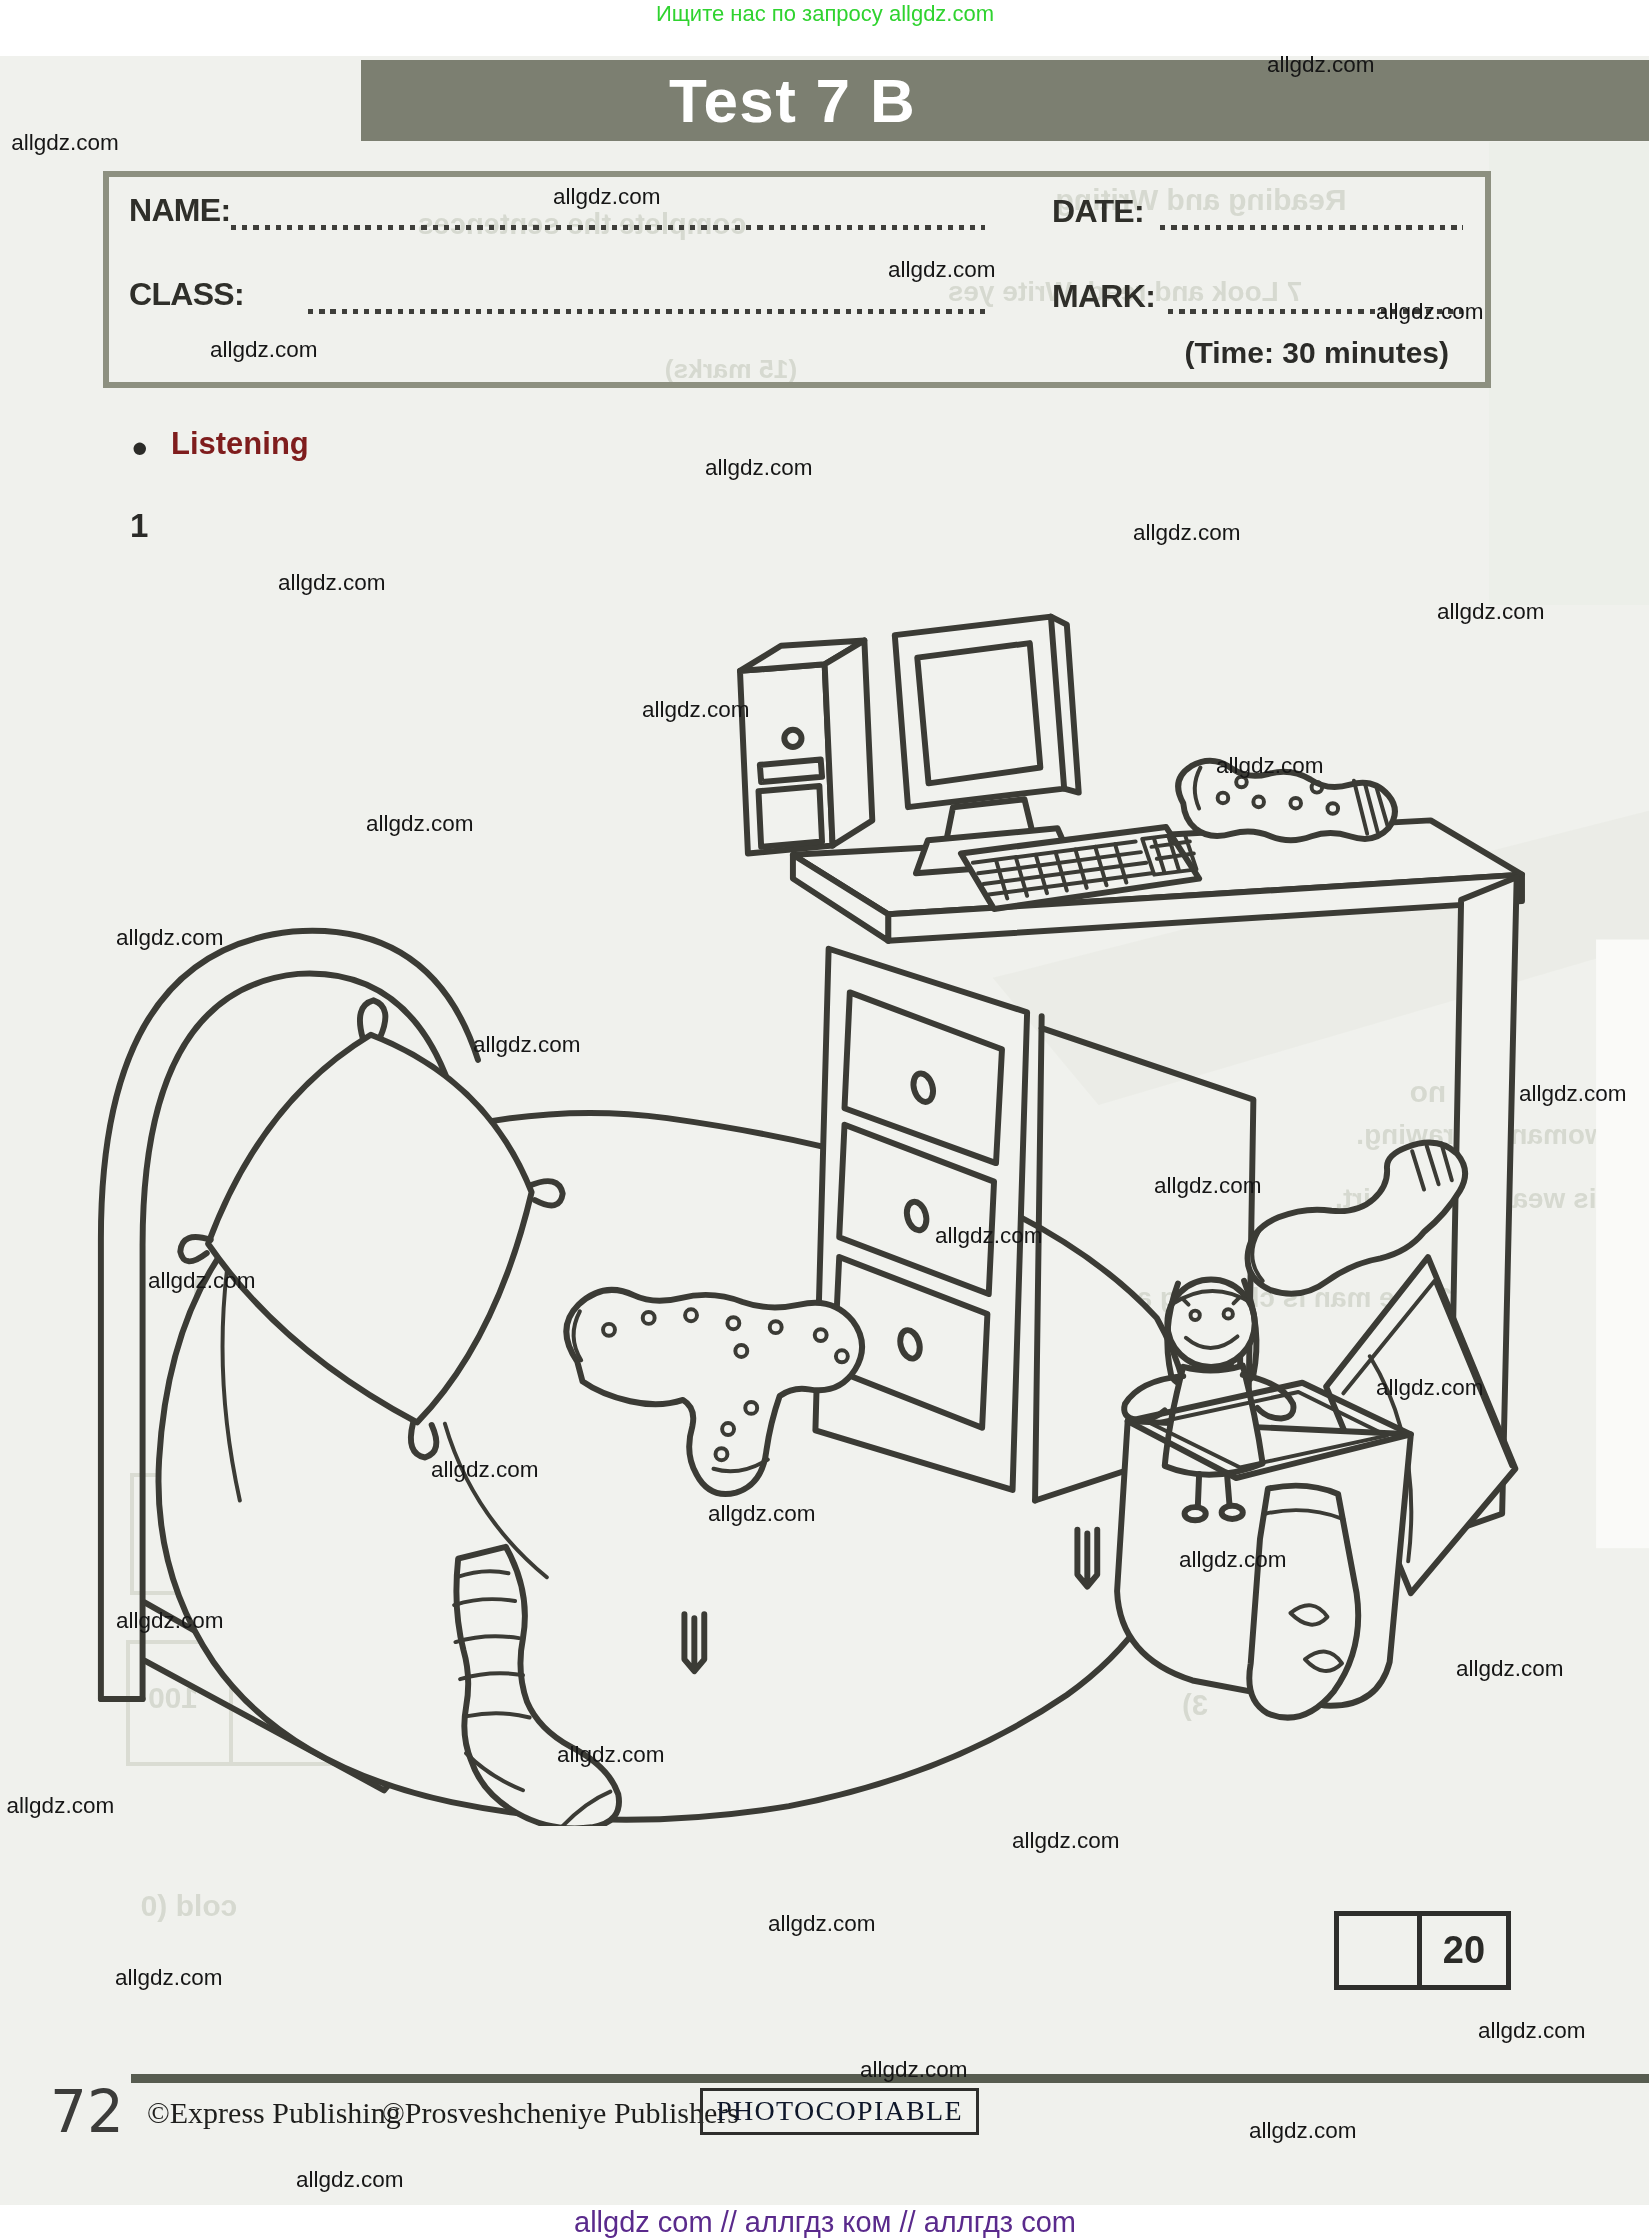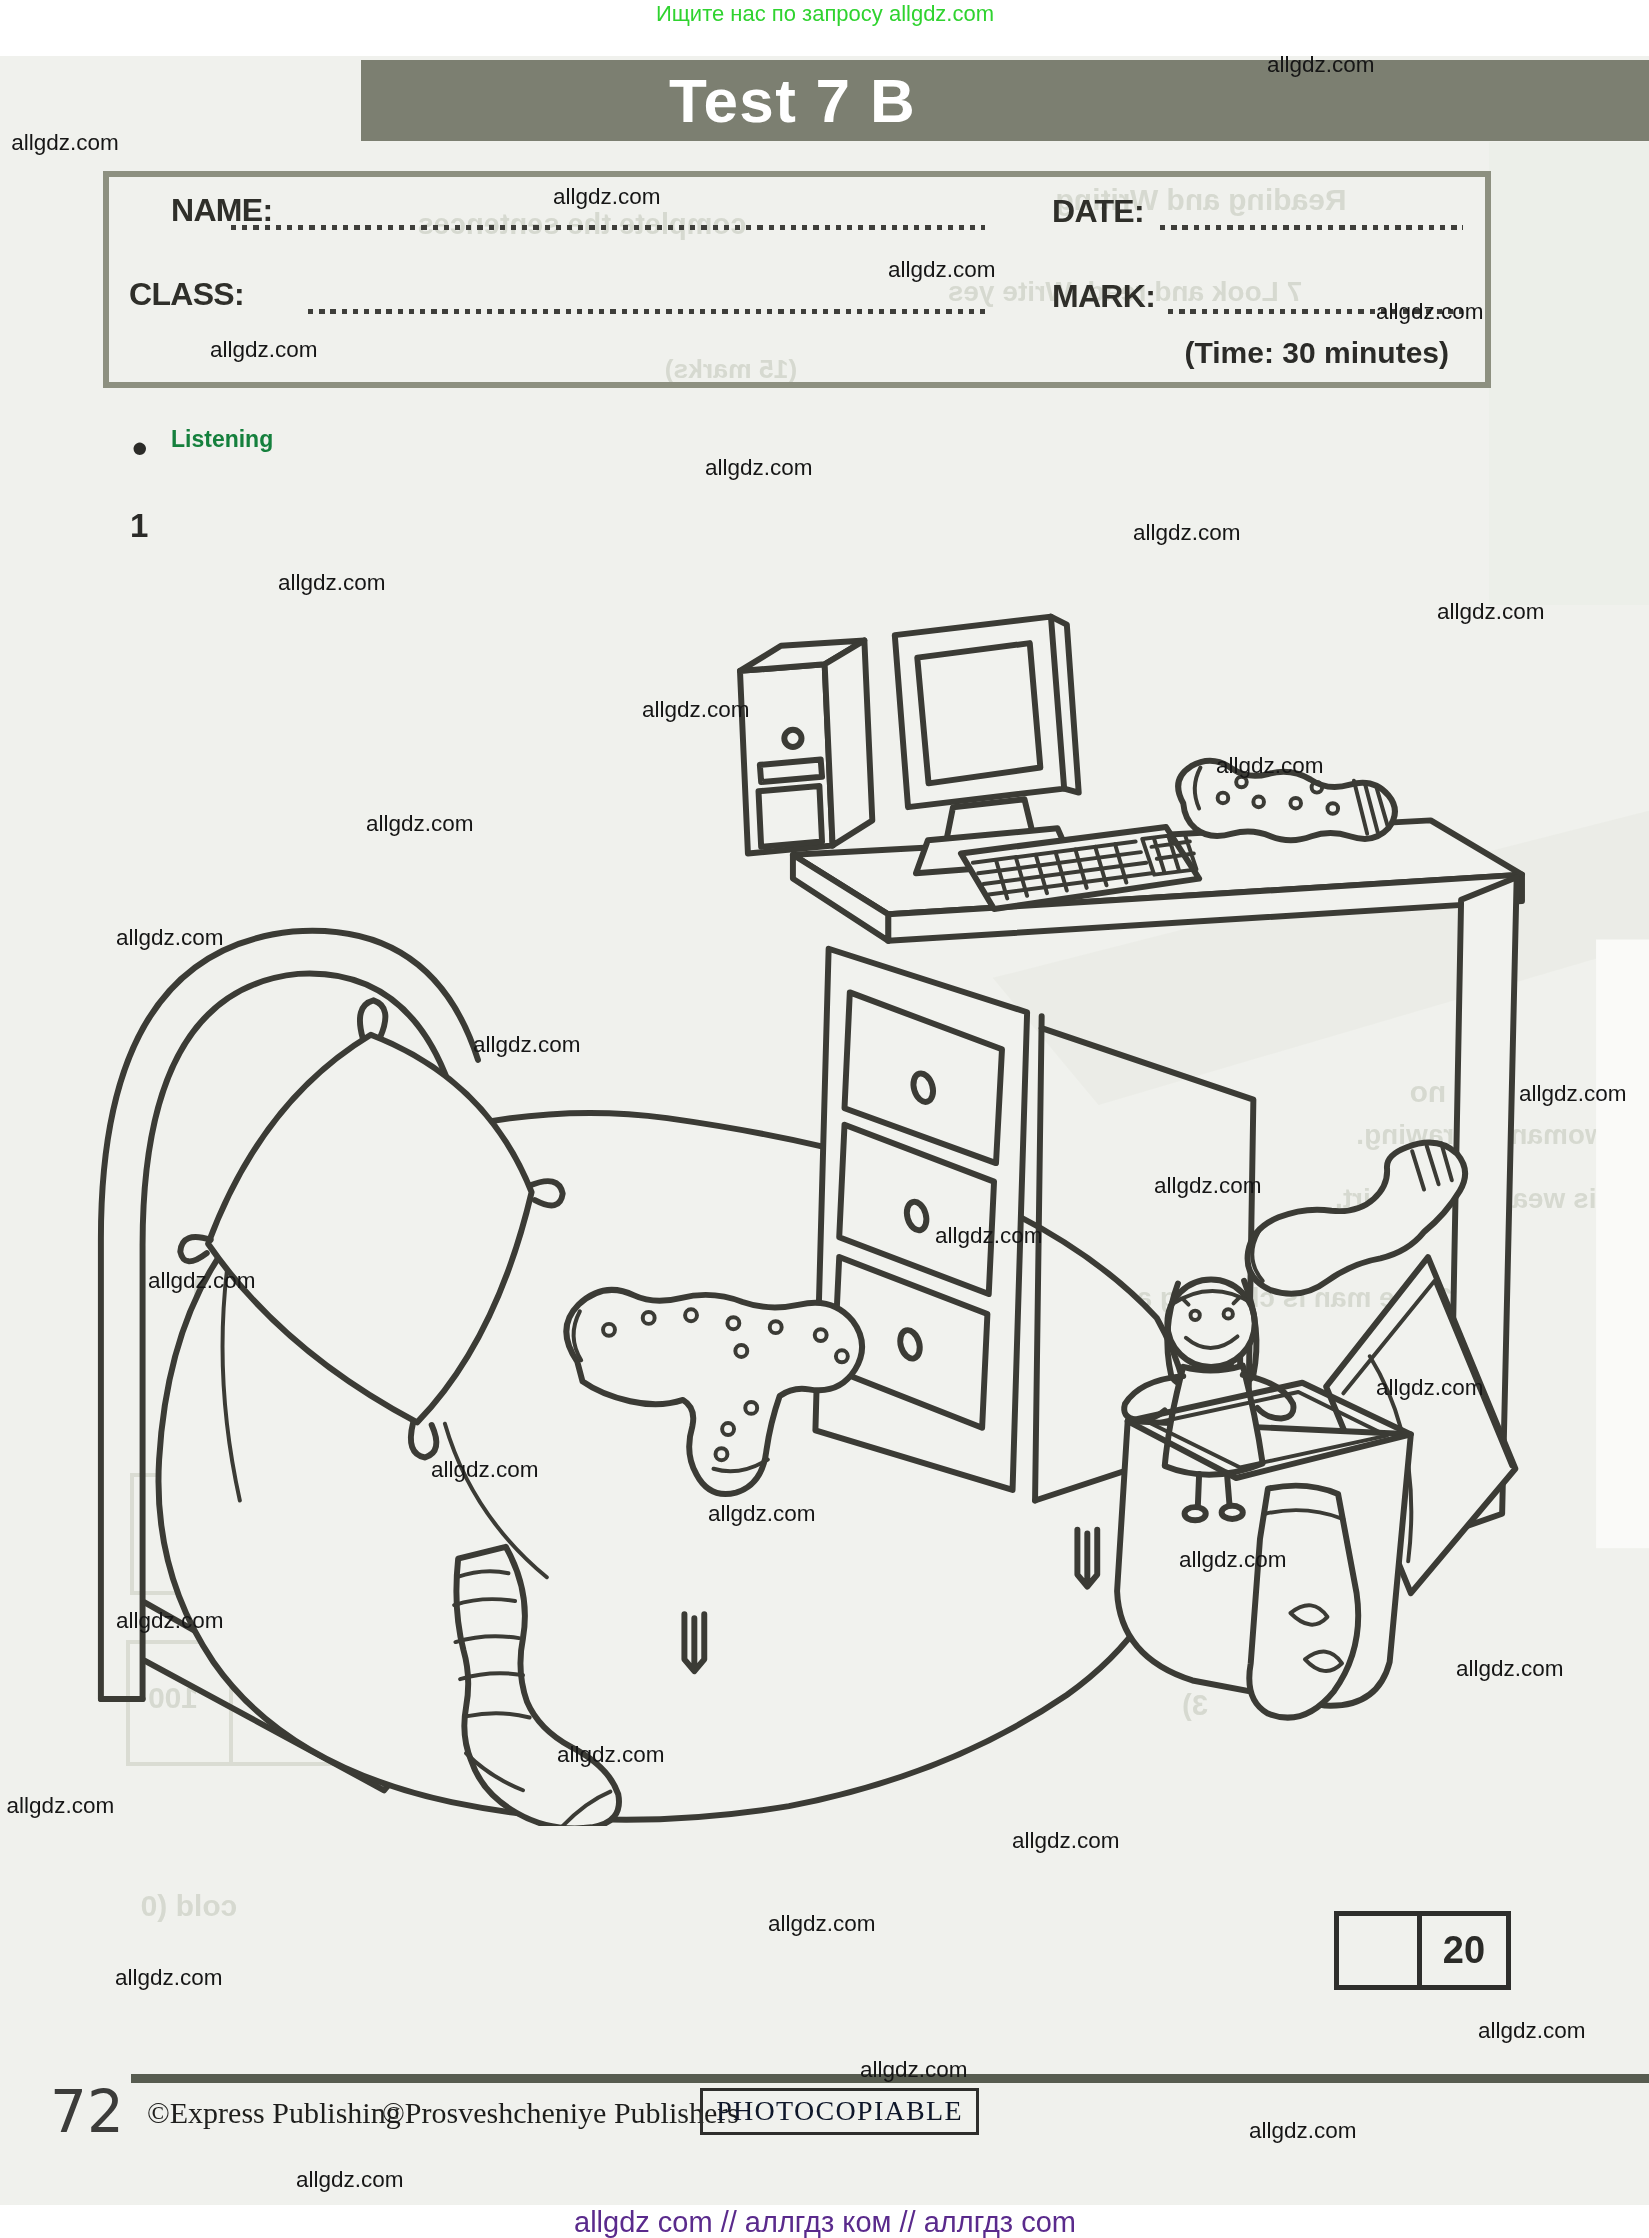--- a/index.html
+++ b/index.html
@@ -19,21 +19,21 @@
     color:#ffffff;letter-spacing:1.3px;white-space:nowrap;}
 
   .info-box{position:absolute;left:103px;top:171px;width:1376px;height:205px;
     border:6.6px solid #8d9080;z-index:3;}
   .lbl{position:absolute;font-weight:bold;color:#2f2f2a;font-size:32px;letter-spacing:-0.7px;white-space:nowrap;}
   .dots{position:absolute;height:5.3px;
     background:repeating-linear-gradient(90deg,#3e3e3a 0 5.3px,transparent 5.3px 11.2px);}
   .time-note{position:absolute;right:36px;top:159px;font-size:30px;font-weight:bold;color:#2b2b28;white-space:nowrap;}
 
   .sec-bullet{position:absolute;left:131px;top:431px;font-size:29px;color:#2b2b28;z-index:3;}
-  .sec-heading{position:absolute;left:171px;top:426px;font-size:23px;font-weight:bold;color:#15803d;z-index:3;white-space:nowrap;}
+  .sec-heading{position:absolute;left:171px;top:426px;font-size:31px;font-weight:bold;color:#7f1d1d;z-index:3;white-space:nowrap;}
   .task-num{position:absolute;left:130px;top:507px;font-size:33px;font-weight:bold;color:#2b2b28;z-index:3;}
   .task-text{position:absolute;left:171px;top:507px;font-size:33px;font-weight:bold;color:#2b2b28;z-index:3;white-space:nowrap;}
 
   .ghost-layer{position:absolute;left:0;top:0;width:100%;height:100%;z-index:1;}
   .ghost{position:absolute;font-weight:bold;color:#c9cdc1;opacity:.65;white-space:nowrap;
     transform:translate(-50%,-50%) scaleX(-1);}
   .gbox{position:absolute;border:4px solid rgba(195,200,185,.5);}
   .gbox .gdiv{position:absolute;top:0;bottom:0;width:4px;background:rgba(195,200,185,.5);}
 
   svg.illo{position:absolute;left:0;top:569px;width:1650px;height:1257px;z-index:2;pointer-events:none;}
@@ -68,21 +68,21 @@
   <div class="scan"></div>
   <div class="wash" style="left:1489px;top:142px;width:161px;height:463px;"></div>
 
   <div class="top-banner">Ищите нас по запросу allgdz.com</div>
 
   <div class="header-bar">
     <span class="header-title">Test 7 B</span>
   </div>
 
   <div class="info-box">
-    <span class="lbl" style="left:20px;top:14.6px;margin-left:42px;">NAME:</span>
+    <span class="lbl" style="left:20px;top:14.6px;">NAME:</span>
     <div class="dots" style="left:122px;top:48px;width:754px;"></div>
     <span class="lbl" style="left:943px;top:16px;">DATE:</span>
     <div class="dots" style="left:1051px;top:48px;width:303px;"></div>
     <span class="lbl" style="left:20px;top:99px;">CLASS:</span>
     <div class="dots" style="left:199px;top:132px;width:678px;"></div>
     <span class="lbl" style="left:943px;top:101px;">MARK:</span>
     <div class="dots" style="left:1059px;top:132px;width:295px;"></div>
     <span class="time-note">(Time: 30 minutes)</span>
   </div>
 

